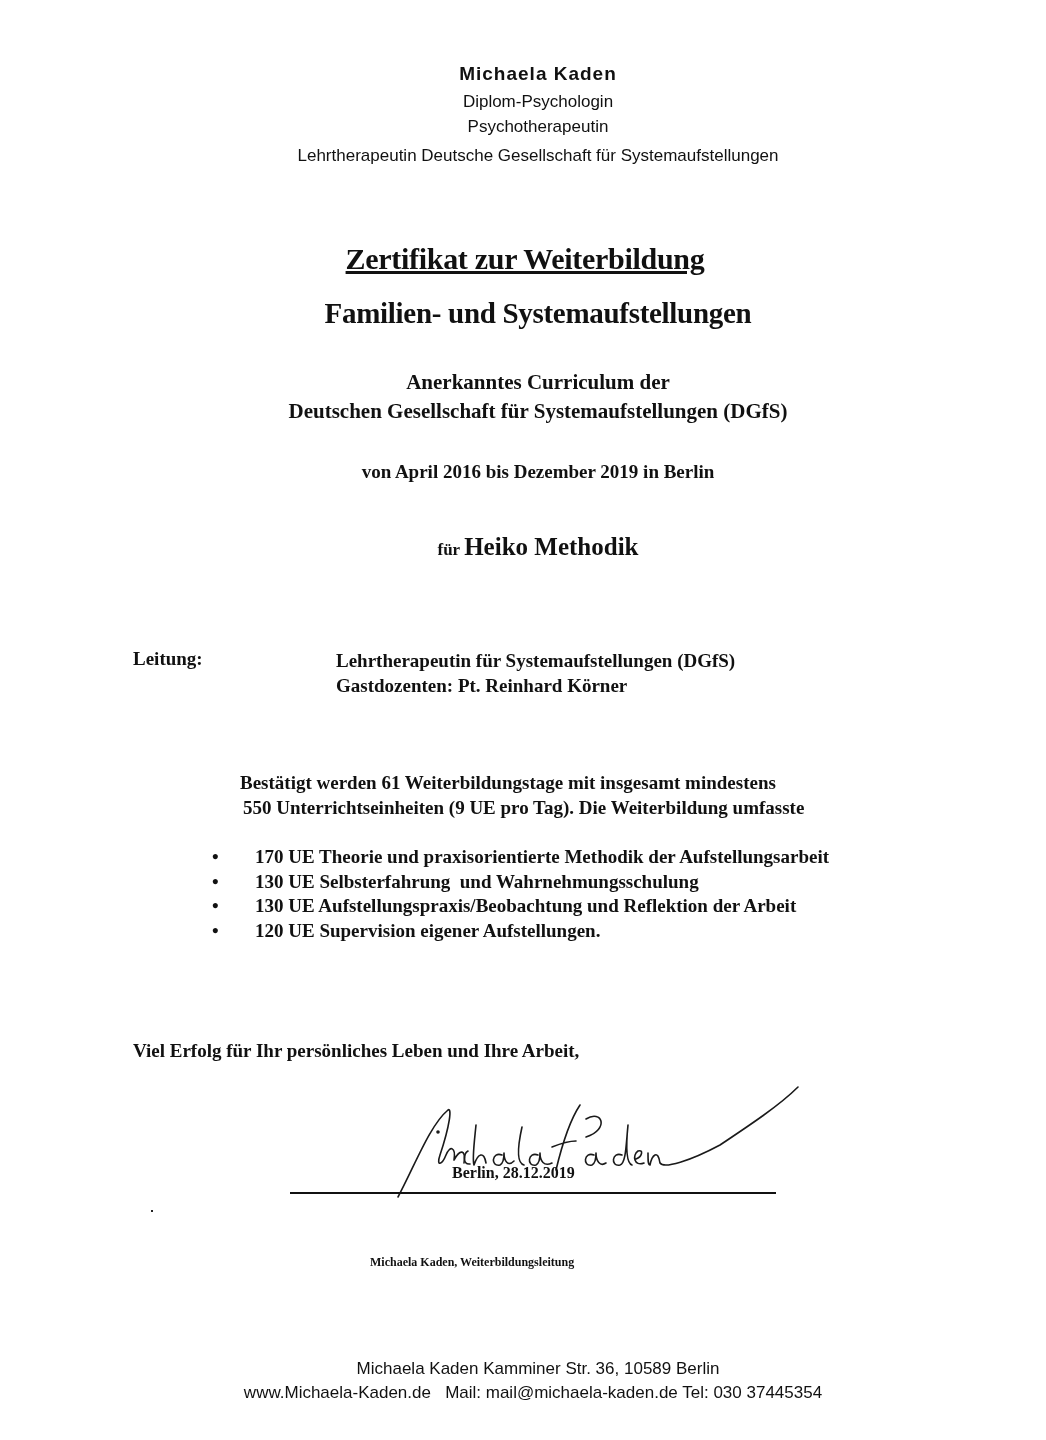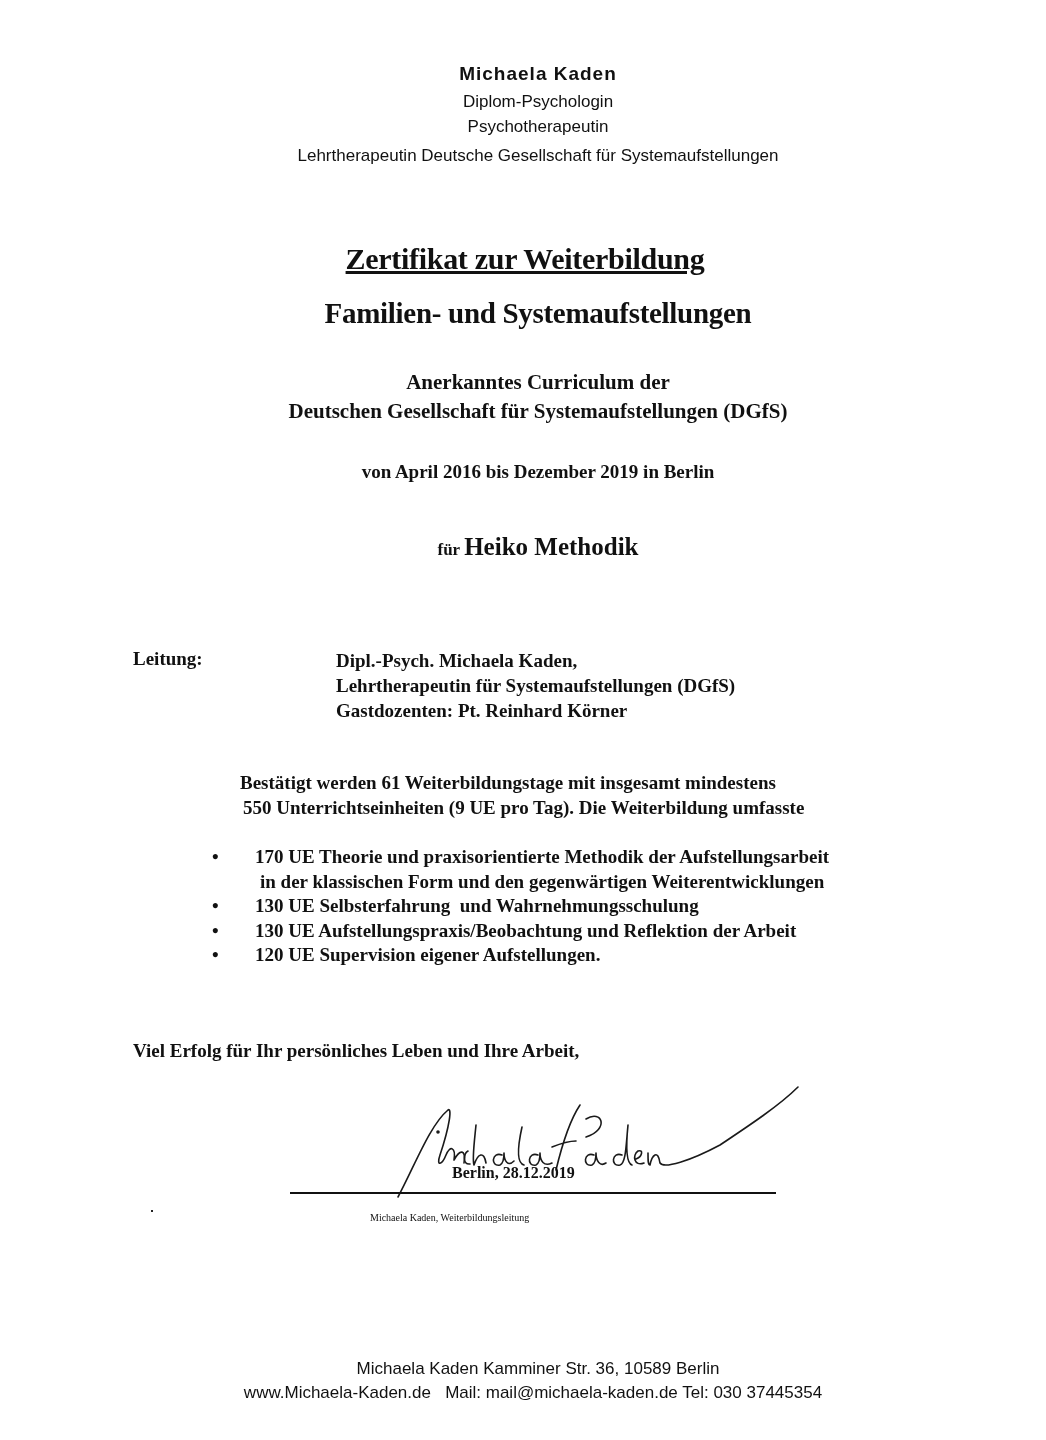--- a/index.html
+++ b/index.html
@@ -34,21 +34,21 @@
 
   .bullets { left: 212px; top: 845px; font-size: 19px; font-weight: bold; line-height: 24.5px; }
   .bullet-row { display: flex; }
   .bullet-row .dot { width: 43px; flex: none; }
   .bullet-row .cont { padding-left: 5px; }
 
   .closing { left: 133px; top: 1040px; font-size: 19px; font-weight: bold; }
 
   .sig-svg { left: 390px; top: 1085px; }
   .sig-line { left: 290px; top: 1192px; width: 486px; height: 2px; background: #111; }
-  .sig-name { top: 1212px; left: 370px; font-size: 10px; font-weight: normal; }
+  .sig-name { top: 1255px; left: 370px; font-size: 12px; font-weight: bold; }
   .sig-date { top: 1164px; left: 452px; font-size: 16px; font-weight: bold; }
   .speck { left: 151px; top: 1210px; width: 2px; height: 2px; background: #222; }
 
   .foot1 { top: 1359px; font-size: 17px; left: 0; width: 1076px; }
   .foot2 { top: 1383px; font-size: 17px; left: 0; width: 1066px; }
 </style>
 </head>
 <body>
 
 <div>
@@ -66,39 +66,34 @@
   <div class="abs center serif period">von April 2016 bis Dezember 2019 in Berlin</div>
   <div class="abs center serif recipient">
     <span class="pre">für</span>
     <span class="name">Heiko Methodik</span>
   </div>
 </div>
 
 <div>
   <div class="abs serif leitung-label">Leitung:</div>
   <div class="abs serif leitung-lines">
-    <div>Dipl.-Psych. Michaela Kaden,</div>
     <div>Lehrtherapeutin für Systemaufstellungen (DGfS)</div>
     <div>Gastdozenten: Pt. Reinhard Körner</div>
   </div>
 </div>
 
 <div class="abs serif confirm">
   <div>Bestätigt werden 61 Weiterbildungstage mit insgesamt mindestens</div>
   <div>550 Unterrichtseinheiten (9 UE pro Tag). Die Weiterbildung umfasste</div>
 </div>
 
 <div class="abs serif bullets">
   <div class="bullet-row">
     <span class="dot">•</span>
     <span>170 UE Theorie und praxisorientierte Methodik der Aufstellungsarbeit</span>
-  </div>
-  <div class="bullet-row">
-    <span class="dot"></span>
-    <span class="cont">in der klassischen Form und den gegenwärtigen Weiterentwicklungen</span>
   </div>
   <div class="bullet-row">
     <span class="dot">•</span>
     <span style="white-space:pre;font-family:Liberation Serif, serif;">130 UE Selbsterfahrung  und Wahrnehmungsschulung</span>
   </div>
   <div class="bullet-row">
     <span class="dot">•</span>
     <span>130 UE Aufstellungspraxis/Beobachtung und Reflektion der Arbeit</span>
   </div>
   <div class="bullet-row">

